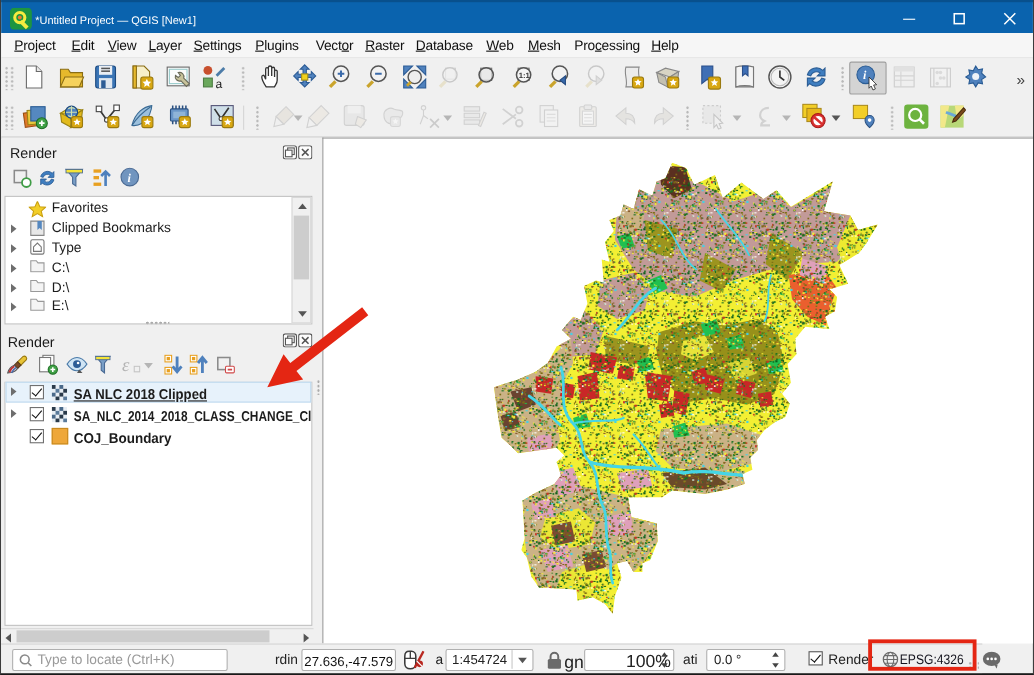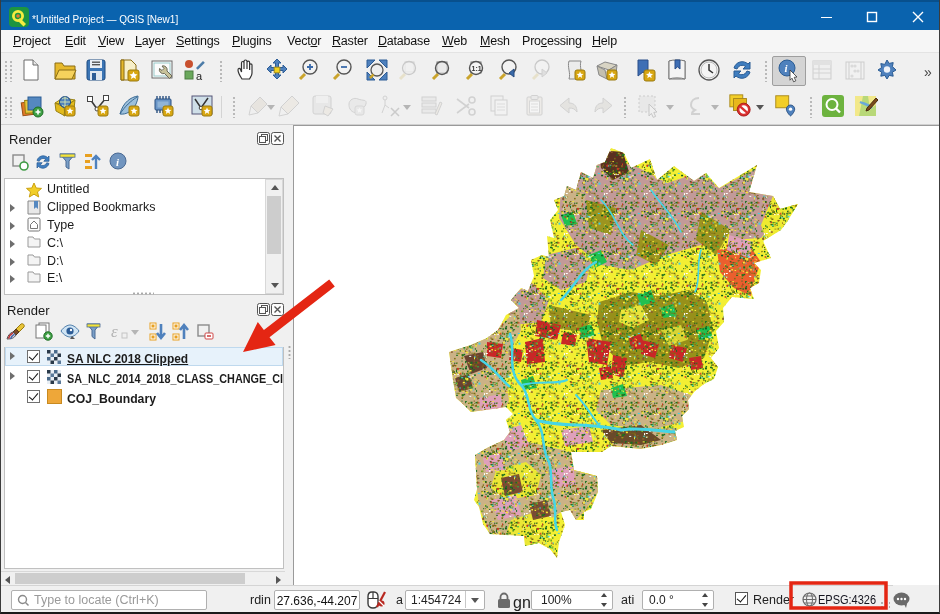--- a/index.html
+++ b/index.html
@@ -385,21 +385,21 @@
       <rect x="1" y="8" width="5" height="3" fill="#e8a020"></rect>
       <rect x="1" y="14" width="7" height="3" fill="#e8a020"></rect>
       <path d="M12 17V5M8 8l4-4 4 4" fill="none" stroke="#4f81bd" stroke-width="2.4"></path>
     </svg>
  <svg class="abs" style="left:108px;top:26px" width="18" height="18" viewBox="0 0 18 18">
       <circle cx="9" cy="9" r="8" fill="#7195bf" stroke="#4a6a94"></circle>
       <text x="7" y="13.5" font-size="11" font-weight="bold" font-style="italic" fill="#fff" font-family="Liberation Serif">i</text>
     </svg>
  <div class="tree" style="left:3px;top:52px;width:280px;height:117px"></div>
 
- <div class="trow" style="left:46px;top:56px">Untitled</div>
+ <div class="trow" style="left:46px;top:56px">Favorites</div>
  <div class="trow" style="left:46px;top:74px">Clipped Bookmarks</div>
  <div class="trow" style="left:46px;top:92px">Type</div>
  <div class="trow" style="left:46px;top:110px">C:\</div>
  <div class="trow" style="left:46px;top:128px">D:\</div>
  <div class="trow" style="left:46px;top:145px">E:\</div>
  <svg class="abs" style="left:25px;top:57px" width="16" height="15" viewBox="0 0 16 15">
       <path d="M8 0l2.2 5 5.3.4-4 3.5 1.2 5.1L8 11.2 3.3 14l1.2-5.1-4-3.5L5.8 5z" fill="#f2ce28" stroke="#caa010"></path>
     </svg>
  <div class="tri" style="left:9px;top:78px"></div>
  <svg class="abs" style="left:26px;top:74px" width="14" height="15" viewBox="0 0 14 15">
@@ -864,40 +864,40 @@
 </div>
 
 <div id="status">
  <div class="sbox" style="left:10px;top:4px;width:196px;height:20px"></div>
  <svg class="abs" style="left:16px;top:8px" width="13" height="13" viewBox="0 0 13 13">
       <circle cx="5.5" cy="5.5" r="4" fill="none" stroke="#8a8a8a" stroke-width="1.4"></circle>
       <path d="M8.5 8.5l3 3" stroke="#8a8a8a" stroke-width="1.4"></path>
     </svg>
  <div class="abs" style="left:33px;top:7px;color:#9a9a9a;font-size:12.5px">Type to locate (Ctrl+K)</div>
  <div class="abs" style="left:249px;top:7px">rdin</div>
- <div class="sbox" style="left:273px;top:4px;width:86px;height:20px;text-align:center;padding-top:3px;font-size:12px">27.636,-44.207</div>
+ <div class="sbox" style="left:273px;top:4px;width:86px;height:20px;text-align:center;padding-top:3px;font-size:12px">27.636,-47.579</div>
  <svg class="abs" style="left:364px;top:4px" width="21" height="20" viewBox="0 0 21 20">
       <path d="M7 2C4.5 2 3 4 3 6.5v7C3 16 5 18 8 18s5-2 5-4.5v-7C13 4 11.5 2 9 2z" fill="#fff" stroke="#3a3a3a" stroke-width="1.4"></path>
       <path d="M8 2v6M3 8.5h10" stroke="#3a3a3a" stroke-width="1.2"></path>
       <path d="M12 17L20 2" stroke="#b82820" stroke-width="2.2"></path>
       <circle cx="16.5" cy="13.5" r="3" fill="#b82820"></circle>
       <path d="M14 11l5 5" stroke="#fff" stroke-width="1.2"></path>
     </svg>
  <div class="abs" style="left:395px;top:7px">a</div>
  <div class="sbox" style="left:404px;top:4px;width:80px;height:20px"></div>
  <div class="abs" style="left:410px;top:7px;font-size:12px">1:454724</div>
  <div class="abs" style="left:464px;top:5px;width:19px;height:17px;border-left:1px solid #c8c8c8"></div>
  <div class="dd" style="left:470px;top:12px"></div>
  <svg class="abs" style="left:496px;top:6px" width="14" height="17" viewBox="0 0 14 17">
       <path d="M3.5 7V5a3.5 3.5 0 017 0v2" fill="none" stroke="#6a6a6a" stroke-width="1.8"></path>
       <rect x="1" y="7" width="12" height="9" rx="1.5" fill="#6a6a6a"></rect>
     </svg>
  <div class="abs" style="left:512px;top:8px;font-size:16px">gni</div>
  <div class="sbox" style="left:530px;top:4px;width:82px;height:20px"></div>
- <div class="abs" style="left:540px;top:7px;font-size:12px">100%</div>
+ <div class="abs" style="left:568px;top:7px;font-size:16px">100%</div>
  <div class="abs" style="left:597px;top:5px;width:14px;height:18px">
   <div class="arrow" style="left:3px;top:2px;border-left:3.5px solid transparent;border-right:3.5px solid transparent;border-bottom:4px solid #444"></div>
   <div class="arrow" style="left:3px;bottom:2px;border-left:3.5px solid transparent;border-right:3.5px solid transparent;border-top:4px solid #444"></div>
  </div>
  <div class="abs" style="left:620px;top:7px">ati</div>
  <div class="sbox" style="left:641px;top:4px;width:72px;height:20px"></div>
  <div class="abs" style="left:648px;top:7px;font-size:12px">0.0 °</div>
  <div class="abs" style="left:698px;top:5px;width:14px;height:18px">
   <div class="arrow" style="left:3px;top:2px;border-left:3.5px solid transparent;border-right:3.5px solid transparent;border-bottom:4px solid #444"></div>
   <div class="arrow" style="left:3px;bottom:2px;border-left:3.5px solid transparent;border-right:3.5px solid transparent;border-top:4px solid #444"></div>

